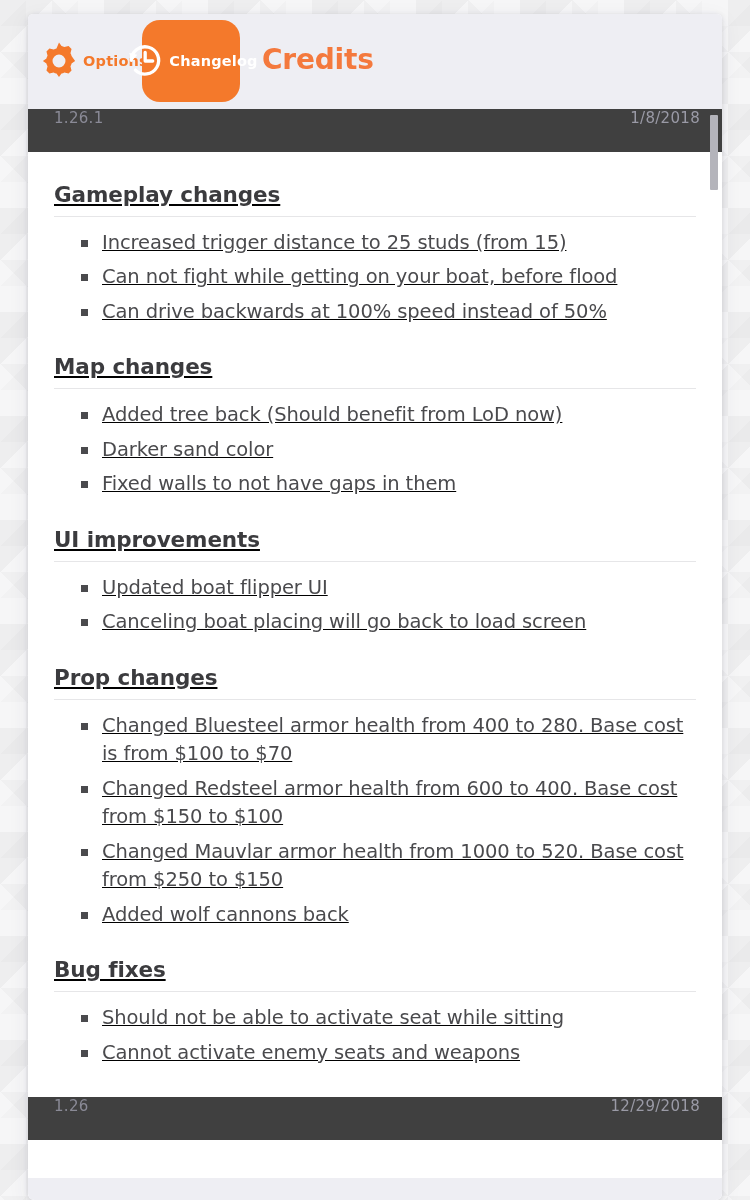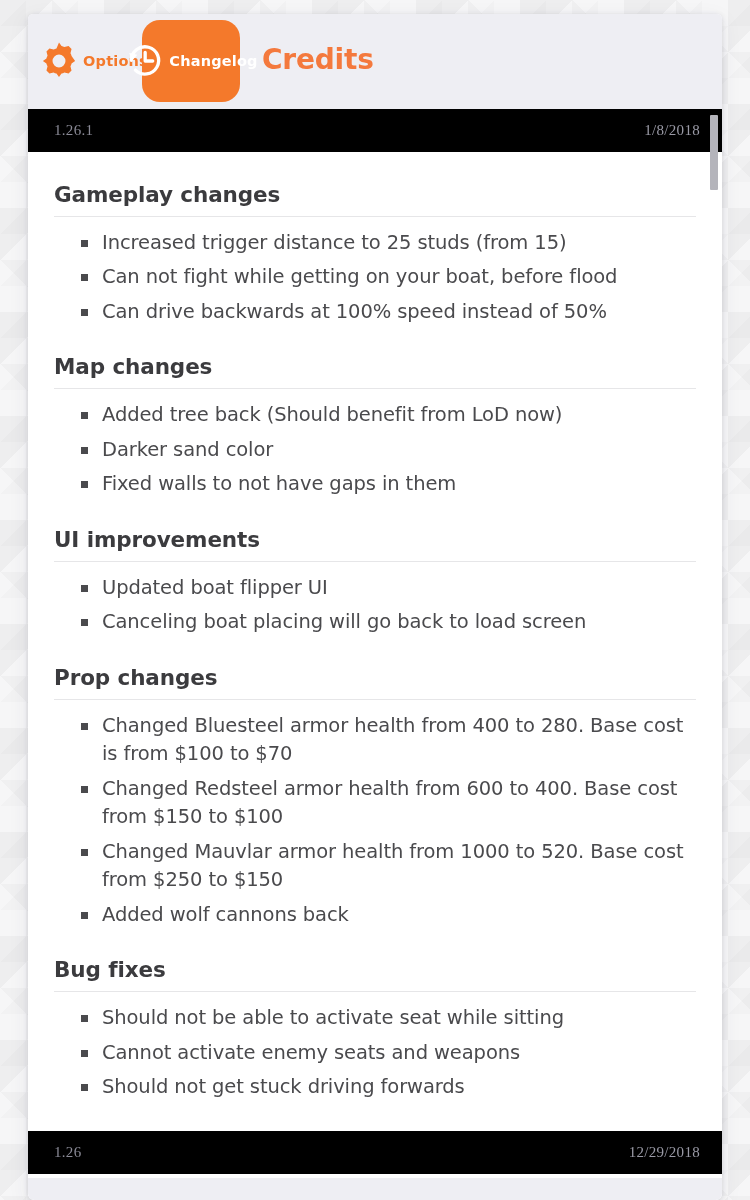--- a/index.html
+++ b/index.html
@@ -97,36 +97,36 @@
   #scroll-viewport {
     position: relative;
     flex: 1 1 auto;
     overflow: hidden;
     background: #ffffff;
   }
 
   #scroll-content { position: relative; }
 
   .version-header {
-    background: #000000;
+    background: #404040;
     height: 43px;
     display: flex;
-    align-items: center;
+    align-items: flex-start;
     justify-content: space-between;
     padding: 0 22px 0 26px;
     color: #8a8a96;
     font-size: 15px;
     letter-spacing: 0.3px;
-    font-family: Liberation Serif, serif;
   }
   .version-date { color: #9a9aa6; }
 
   .release-body {
     padding: 8px 26px 24px 26px;
     background: #ffffff;
+    text-decoration: underline;
   }
 
   .section { padding-top: 22px; }
 
   .section-title {
     font-size: 21.5px;
     font-weight: bold;
     color: #3b3b3e;
     letter-spacing: -0.1px;
     padding-bottom: 9px;
@@ -255,21 +255,20 @@
               <li>Changed Redsteel armor health from 600 to 400. Base cost from $150 to $100</li>
               <li>Changed Mauvlar armor health from 1000 to 520. Base cost from $250 to $150</li>
               <li>Added wolf cannons back</li>
             </ul>
           </div>
           <div class="section">
             <div class="section-title">Bug fixes</div>
             <ul class="section-list">
               <li>Should not be able to activate seat while sitting</li>
               <li>Cannot activate enemy seats and weapons</li>
-              <li>Should not get stuck driving forwards</li>
             </ul>
           </div>
         </div>
         <div class="version-header">
           <span class="version-number">1.26</span>
           <span class="version-date">12/29/2018</span>
         </div>
         <div class="release-body"></div>
       </div>
 

